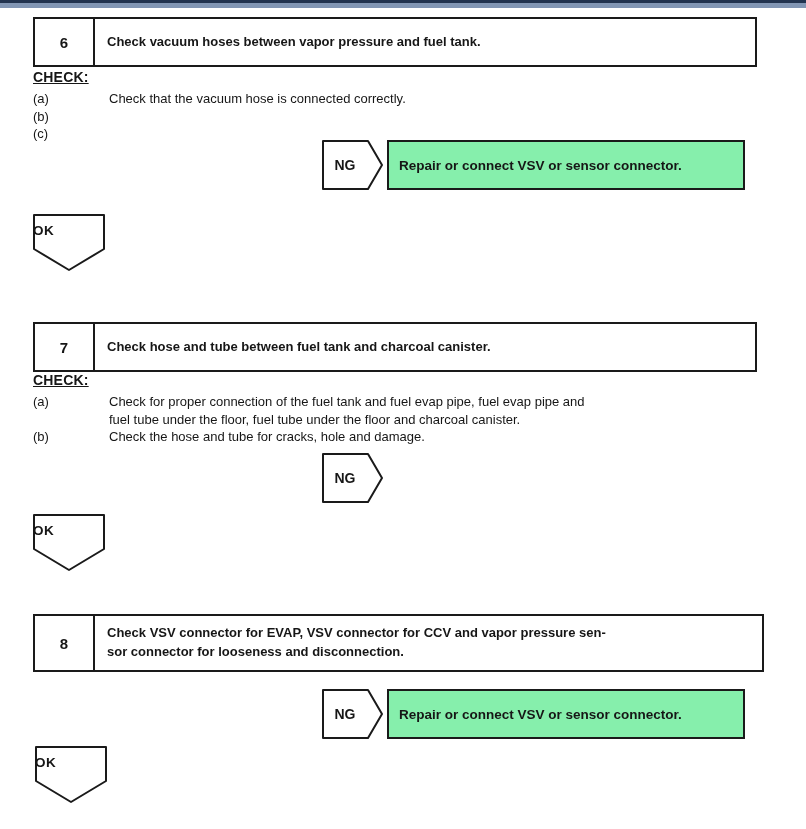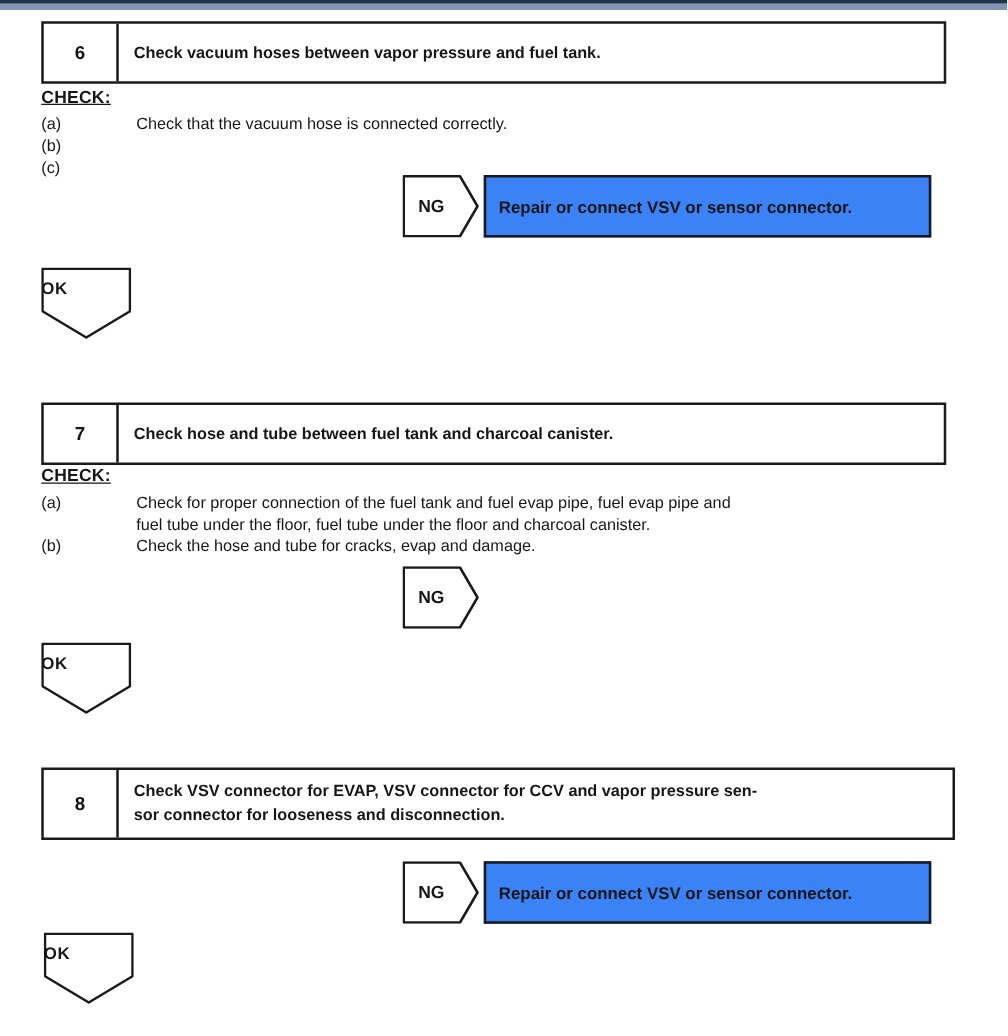--- a/index.html
+++ b/index.html
@@ -55,21 +55,21 @@
   .ng-row { position: absolute; left: 322px; display: flex; align-items: stretch; height: 50px; }
   .ng-tag { position: relative; width: 62px; height: 50px; flex: 0 0 62px; }
   .ng-tag svg { position: absolute; top: 0; left: 0; }
   .ng-text {
     position: absolute; top: 50%; left: 0; width: 46px;
     transform: translateY(-52%);
     text-align: center; font-weight: bold; font-size: 14px;
   }
   .ng-action-box {
     margin-left: 3px; width: 358px;
-    border: 2px solid #1a1a1a; background: #3b82f6;
+    border: 2px solid #1a1a1a; background: #86efac;
     display: flex; align-items: center;
     font-weight: bold; font-size: 13.5px;
     padding-left: 10px; box-sizing: border-box;
   }
 
   
   .ok-badge { position: absolute; width: 72px; height: 58px; }
   .ok-badge svg { position: absolute; top: 0; left: 0; }
   .ok-text {
     position: absolute; top: 9px; left: 0; width: 72px;
@@ -129,21 +129,21 @@
 
   <div class="check-sec" style="top:372px;">
     <div class="check-heading">CHECK:</div>
     <div class="check-row">
       <span class="check-label">(a)</span>
       <span class="check-text">Check for proper connection of the fuel tank and fuel evap pipe, fuel evap pipe and
 fuel tube under the floor, fuel tube under the floor and charcoal canister.</span>
     </div>
     <div class="check-row">
       <span class="check-label">(b)</span>
-      <span class="check-text">Check the hose and tube for cracks, evap and damage.</span>
+      <span class="check-text">Check the hose and tube for cracks, hole and damage.</span>
     </div>
   </div>
 
   <div class="ng-row" style="top:453px;">
     <span class="ng-tag">
       <svg width="62" height="50" viewBox="0 0 62 50">
         <polygon points="1,1 46,1 60,25 46,49 1,49" fill="#ffffff" stroke="#1a1a1a" stroke-width="2" stroke-linejoin="round"></polygon>
       </svg>
       <span class="ng-text">NG</span>
     </span>

